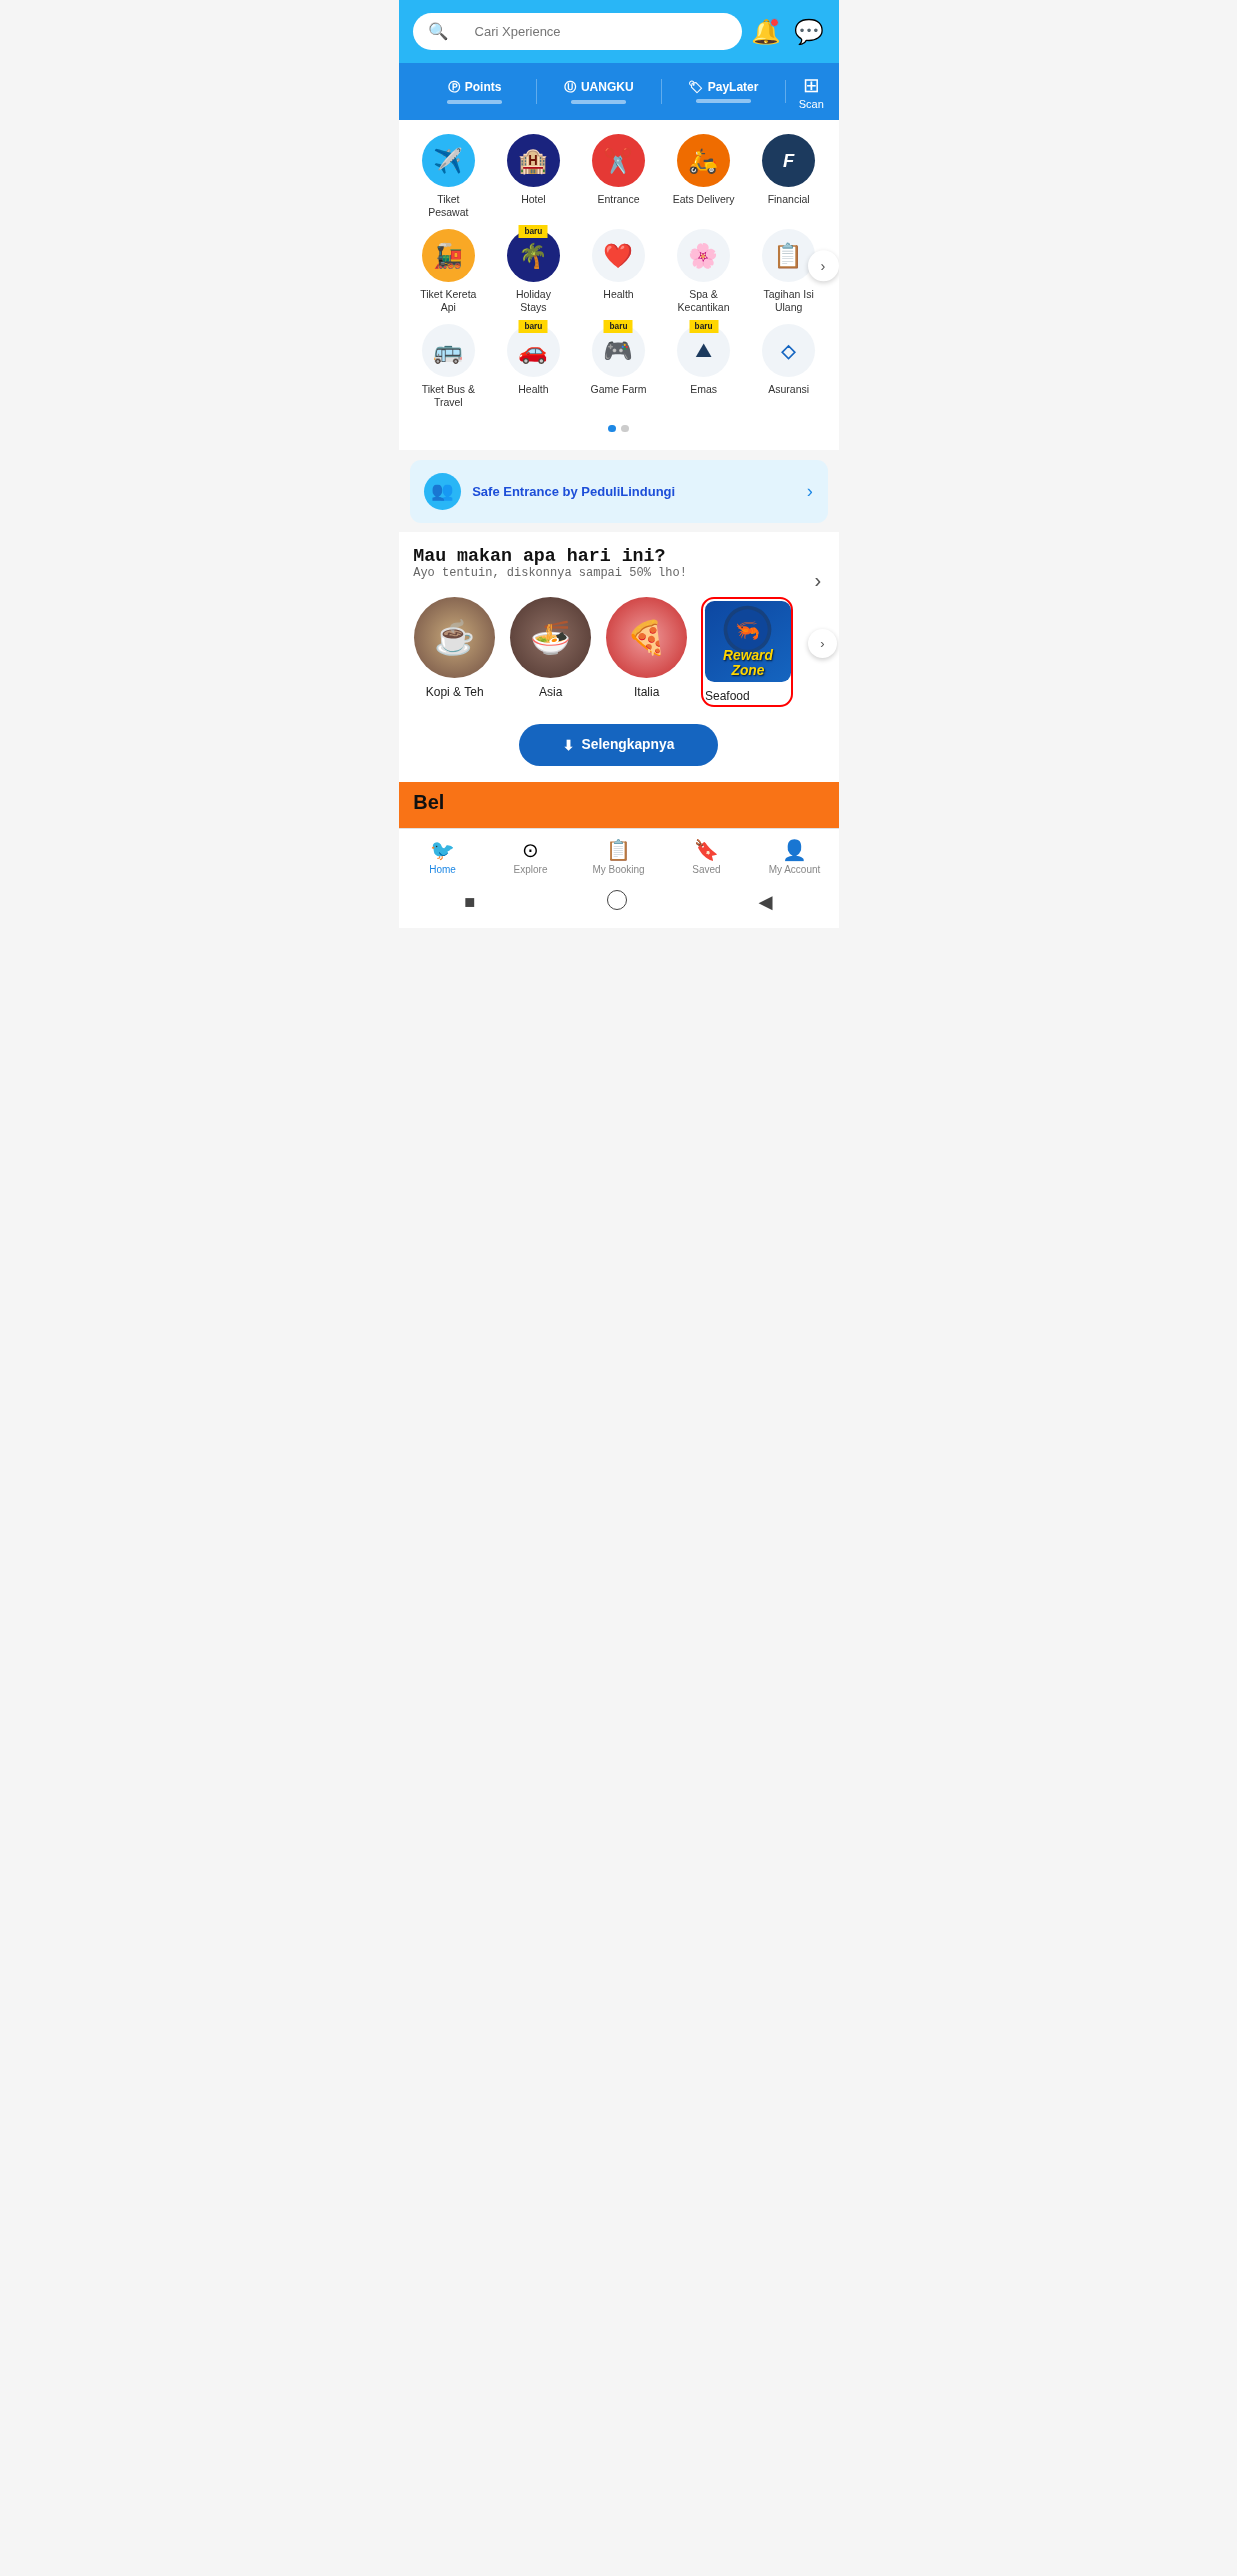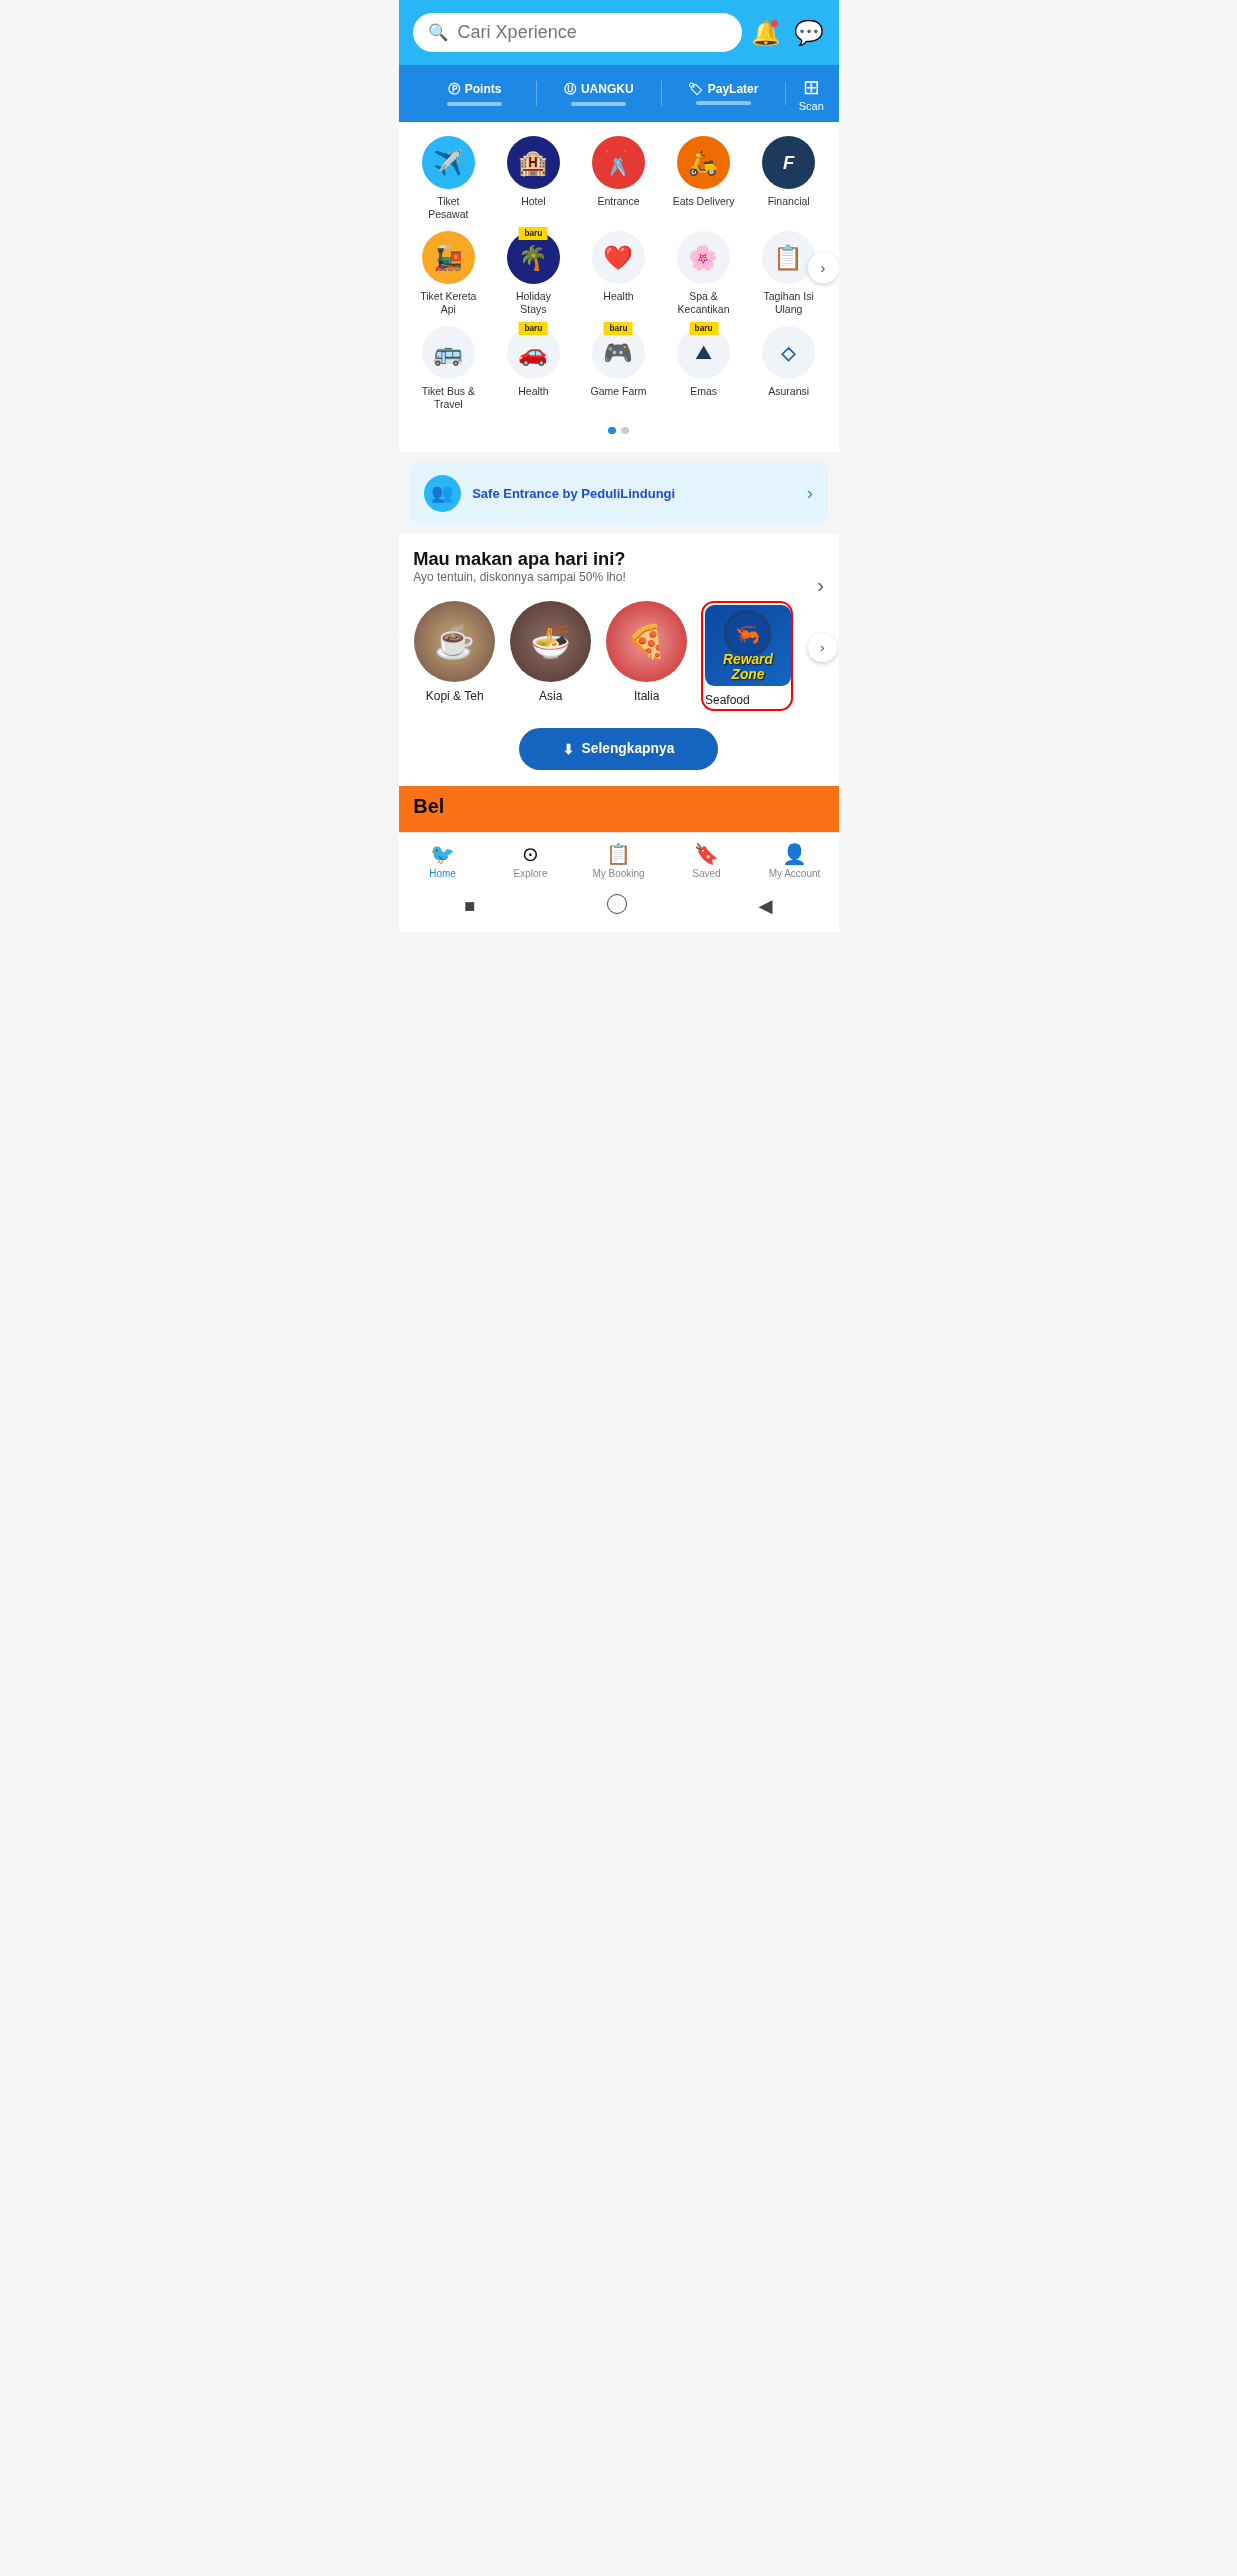--- a/index.html
+++ b/index.html
@@ -29,24 +29,25 @@
       padding: 9.2px 14.7px;
       gap: 9.2px;
     }
     .search-bar .search-icon-wrap {
       color: #999;
       font-size: 16.5px;
     }
     .search-bar input {
       border: none;
       outline: none;
-      font-size: 18px;
+      font-size: 13px;
       color: #0c4a6e;
       background: transparent;
       width: 100%;
+      margin-left: 17px;
     }
     .header-icons {
       display: flex;
       gap: 13px;
       align-items: center;
     }
     .notif-btn {
       position: relative;
       background: none;
       border: none;
@@ -261,20 +262,21 @@
       background: white;
       padding: 14.7px 14.7px 0 14.7px;
       margin-top: 7.3px;
     }
 
     .food-header {
       display: flex;
       align-items: flex-end;
       justify-content: space-between;
       margin-bottom: 3.7px;
+      font-family: Liberation Mono, monospace;
     }
 
     .food-title {
       font-size: 18.3px;
       font-weight: 700;
       color: #111;
     }
 
     .food-subtitle {
       font-size: 12px;

